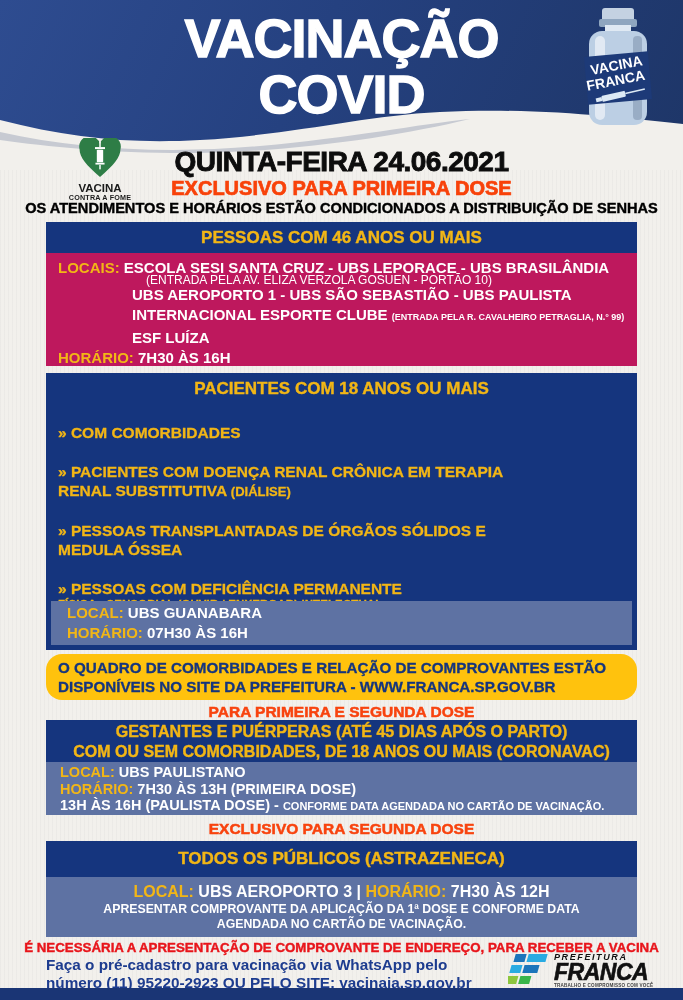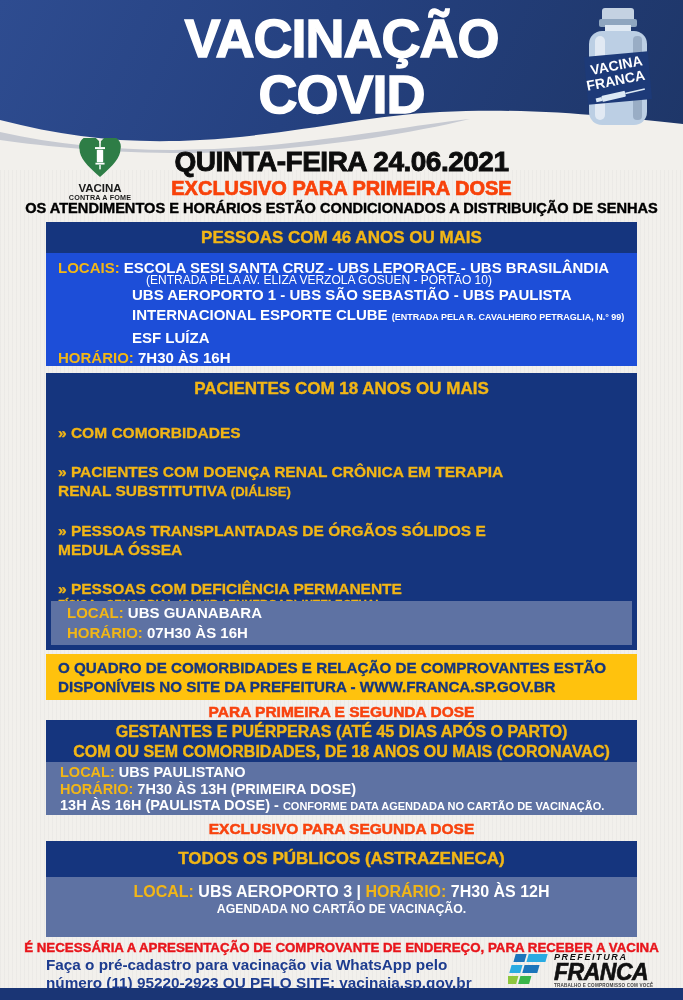--- a/index.html
+++ b/index.html
@@ -36,40 +36,40 @@
           font-size:14.6px; font-weight:900; color:#000; -webkit-text-stroke:.4px #000; white-space:nowrap; }
   
   .navybox { position:absolute; left:46px; width:591px; background:#15357e; }
   .box-header { background:#15357e; color:#f2b616; font-weight:800; text-align:center;
                 font-size:17px; -webkit-text-stroke:.4px #f2b616; }
   .gold { color:#f2b616; }
   .white { color:#ffffff; }
   
   .box1 { top:222px; height:144px; }
   .box1 .box-header { height:31px; line-height:31px; }
-  .box1-body { background:#1d4ed8; height:113px; padding:6px 12px 0 12px;
+  .box1-body { background:#be185d; height:113px; padding:6px 12px 0 12px;
                font-size:15px; line-height:17px; font-weight:800; color:#fff; white-space:nowrap; }
   .b1-note { font-size:12px; line-height:8px; font-weight:400; margin-left:88px; }
   .b1-ind  { margin-left:74px; margin-top:2px; }
   .b1-r3   { margin-top:3px; }
   .b1-r5   { margin-top:3px; }
   .tiny-note { font-size:9px; font-weight:700; }
   
   .box2 { top:373px; height:277px; }
   .box2 .box-header { padding-top:6px; }
   .bullets { padding:4px 12px 0 12px; color:#f2b616; font-weight:800; }
   .bullet { margin-top:20px; font-size:15.5px; line-height:19px; -webkit-text-stroke:.3px #f2b616; }
   .bullet .suffix { font-size:13px; }
   .bullet .bnote { font-size:11.5px; line-height:13px; letter-spacing:.1px; }
   .box2-footer { position:absolute; left:5px; right:5px; bottom:5px; height:44px;
                  background:#5e72a3; padding:2px 16px; font-size:15px; line-height:20px; font-weight:800; }
   
   .yellowbox { position:absolute; left:46px; width:591px; top:654px; height:46px;
                background:#ffc20d; color:#15357e; font-weight:800; font-size:15.2px;
-               line-height:19px; padding:4px 12px; -webkit-text-stroke:.3px #15357e; }
+               line-height:19px; padding:4px 12px;border-radius:16px; -webkit-text-stroke:.3px #15357e; }
   .pretitle { position:absolute; left:0; width:683px; text-align:center;
               font-size:15.5px; font-weight:900; color:#f8430e; -webkit-text-stroke:.5px #f8430e; }
   .pt1 { top:703px; }
   .pt2 { top:820px; }
   
   .box3 { top:720px; height:95px; }
   .box3 .box-header { font-size:16px; line-height:20px; padding-top:2px; height:53px; }
   .box3-body { position:absolute; left:0; right:0; bottom:0; top:42px; background:#5e72a3;
                padding:2px 14px; font-size:14.5px; line-height:16.5px; font-weight:800; white-space:nowrap; }
   .box3-body .tiny-note { font-size:11px; }
@@ -200,20 +200,21 @@
   <div class="pretitle pt2">EXCLUSIVO PARA SEGUNDA DOSE</div>
   <div class="navybox box4">
     <div class="box-header">TODOS OS PÚBLICOS  (ASTRAZENECA)</div>
     <div class="box4-body">
       <div class="box4-line1">
         <span class="gold">LOCAL:</span>
         <span class="white">UBS AEROPORTO 3 </span><span class="white">| </span>
         <span class="gold">HORÁRIO:</span>
         <span class="white">7H30 ÀS 12H</span>
       </div>
+      <div class="box4-note">APRESENTAR COMPROVANTE DA APLICAÇÃO DA 1ª DOSE E CONFORME DATA</div>
       <div class="box4-note">AGENDADA NO CARTÃO DE VACINAÇÃO.</div>
     </div>
   </div>
 
   <div class="warning">É NECESSÁRIA A APRESENTAÇÃO DE COMPROVANTE DE ENDEREÇO, PARA RECEBER A VACINA</div>
   <div class="info">
     <div>Faça o pré-cadastro  para vacinação  via WhatsApp pelo</div>
     <div>número (11) 95220-2923 OU PELO SITE: vacinaja.sp.gov.br</div>
   </div>
 

